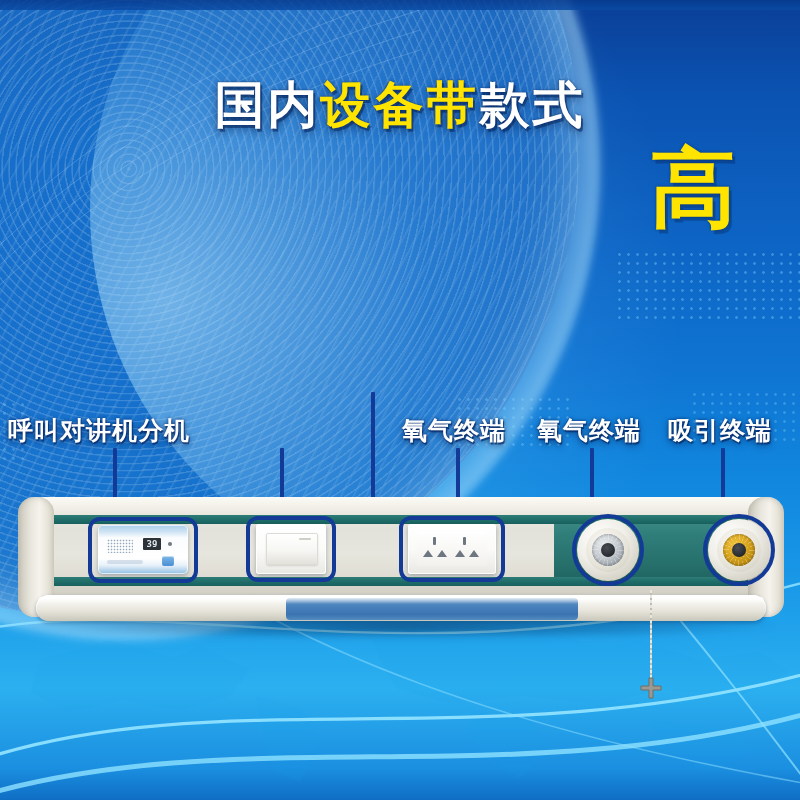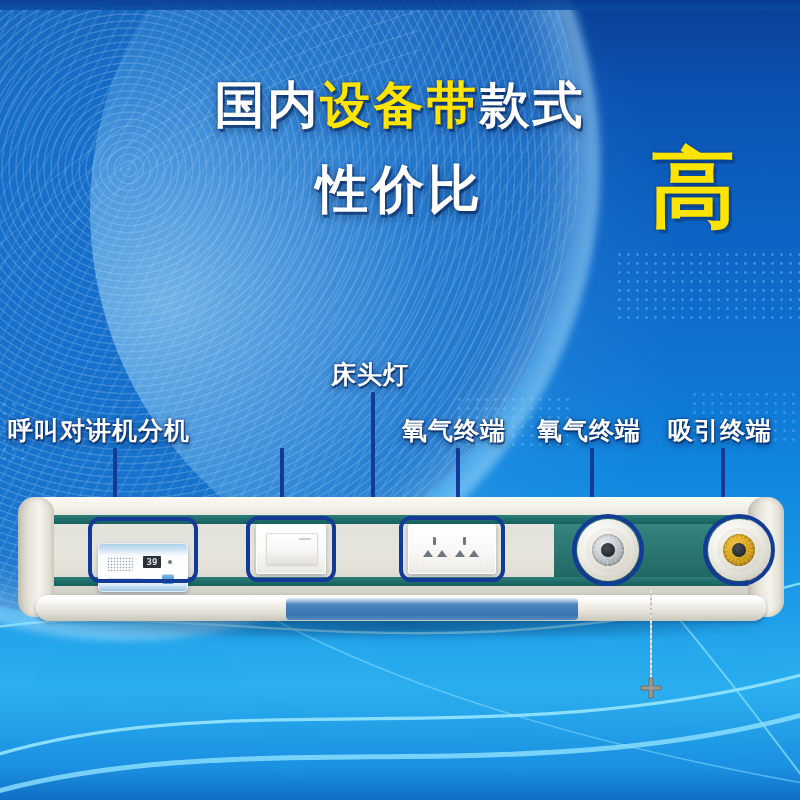--- a/index.html
+++ b/index.html
@@ -198,21 +198,20 @@
     position:absolute;left:20px;top:102px;width:726px;height:7px;border-radius:6px;
     background:linear-gradient(180deg, rgba(255,255,255,.95), rgba(255,255,255,0));
   }
 
   
   .dev-intercom{
     position:absolute;left:80px;top:30px;width:90px;height:49px;
     border-radius:5px;
     background:linear-gradient(180deg,#a9cde9 0%,#cfe4f4 14%,#fbfcfe 26%,#ffffff 68%,#e8f1f9 82%,#8fbfe2 100%);
     box-shadow:0 2px 4px rgba(40,60,90,.35), inset 0 0 0 1px rgba(255,255,255,.7);
-    margin-top:18px;
   }
   .ic-grille{
     position:absolute;left:9px;top:14px;width:26px;height:14px;
     background-image:radial-gradient(circle, rgba(110,135,160,.85) .7px, rgba(0,0,0,0) 1.1px);
     background-size:3px 3px;border-radius:2px;opacity:.85;
   }
   .ic-lcd{
     position:absolute;left:45px;top:13px;width:18px;height:12px;
     background:#2d3238;border-radius:1px;
     color:#dfe6ec;font-size:9px;font-weight:700;line-height:12px;text-align:center;
@@ -346,26 +345,24 @@
   </svg>
 
   <div class="dots a"></div>
   <div class="dots b"></div>
   <div class="dots c"></div>
   <div class="dots d"></div>
   <div class="topbar"></div>
 
   <div class="headline">
     <div class="hl-line1"><span>国内</span><span class="accent">设备带</span><span>款式</span></div>
-    <div class="hl-line2">性价比</div>
   </div>
   <div class="hl-big">高</div>
 
   <div class="calloutlabel" style="left:8px;top:414px;">呼叫对讲机分机</div>
-  <div class="calloutlabel" style="left:331px;top:358px;">床头灯</div>
   <div class="calloutlabel" style="left:402px;top:414px;">氧气终端</div>
   <div class="calloutlabel" style="left:537px;top:414px;text-align:right;">氧气终端</div>
   <div class="calloutlabel" style="left:668px;top:414px;">吸引终端</div>
 
   <div class="leader" style="left:113px;top:448px;height:76px;"></div>
   <div class="leader" style="left:280px;top:448px;height:72px;"></div>
   <div class="leader" style="left:371px;top:392px;height:216px;"></div>
   <div class="leader" style="left:456px;top:448px;height:72px;"></div>
   <div class="leader" style="left:590px;top:448px;height:76px;"></div>
   <div class="leader" style="left:721px;top:448px;height:72px;"></div>

